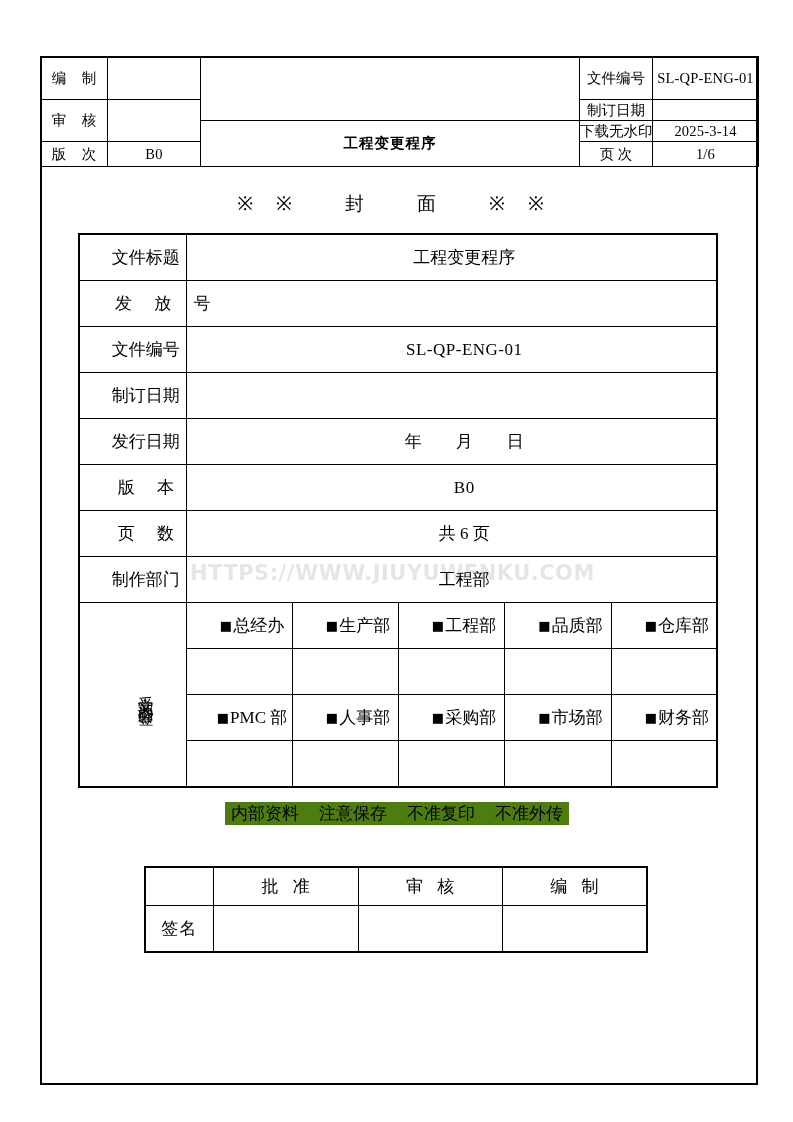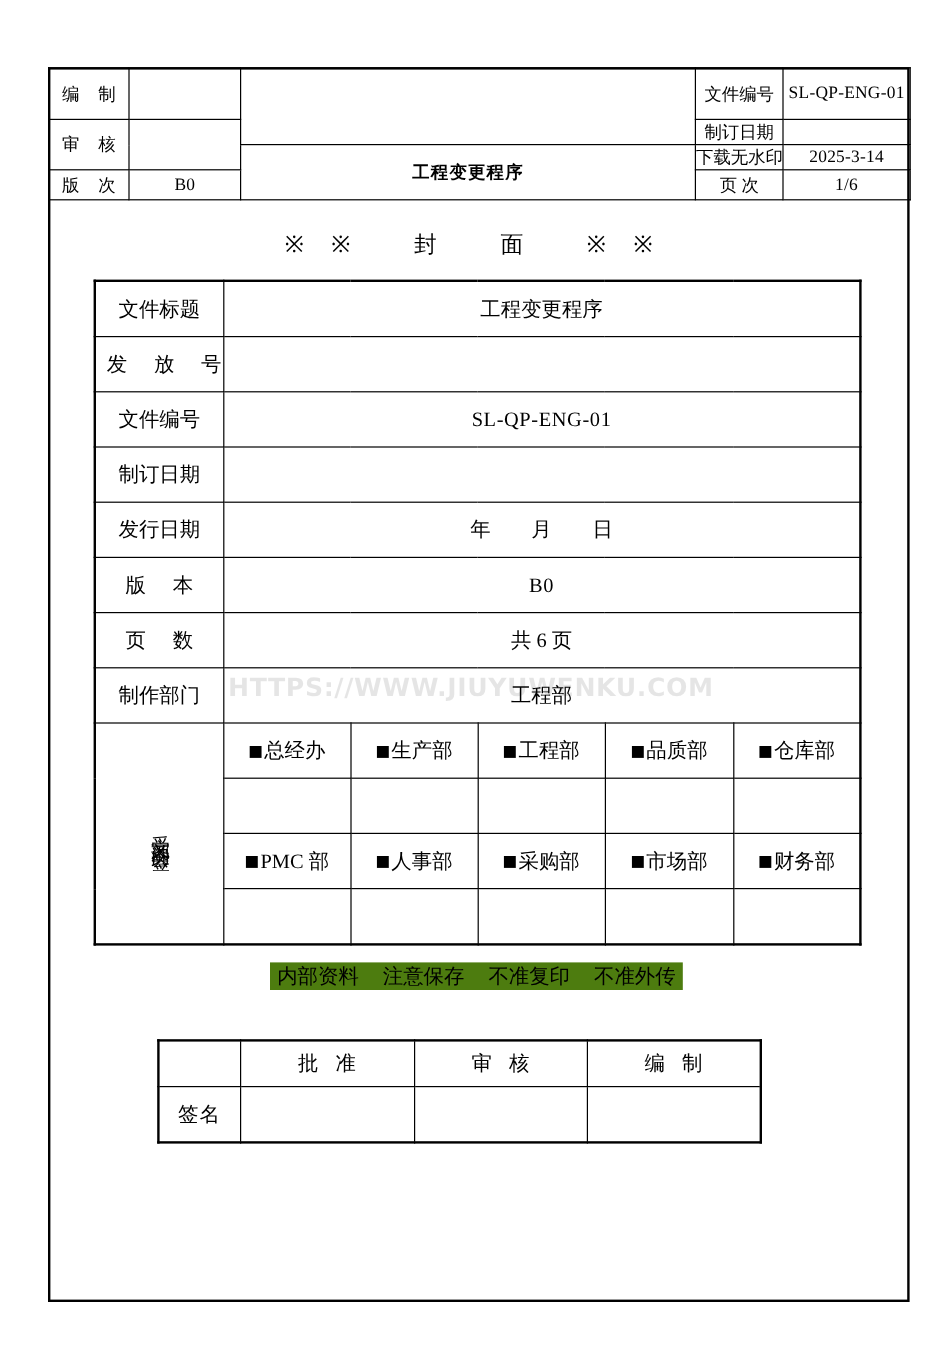--- a/index.html
+++ b/index.html
@@ -138,20 +138,21 @@
   
   #cover-table {
     left: 78px;
     top: 233px;
     width: 638px;
     border: 2px solid #000;
   }
   #cover-table td {
     height: 45px;
     font-size: 17px;
+    padding-left: 26px;
   }
   .cv-label {
     width: 107px;
     white-space: nowrap;
   }
   .cv-label.spread {
     letter-spacing: 9px;
     text-indent: 9px;
   }
   .cv-value {
@@ -206,21 +207,21 @@
     background: #4d7c0f;
     padding: 2px 6px;
   }
   #notice-line .sp {
     display: inline-block;
     width: 20px;
   }
 
   
   #sign-table {
-    left: 131px;
+    left: 144px;
     top: 866px;
     width: 502px;
     border: 2px solid #000;
   }
   #sign-table td {
     font-size: 17px;
   }
   #sign-table .sg-head {
     height: 37px;
     letter-spacing: 5px;

